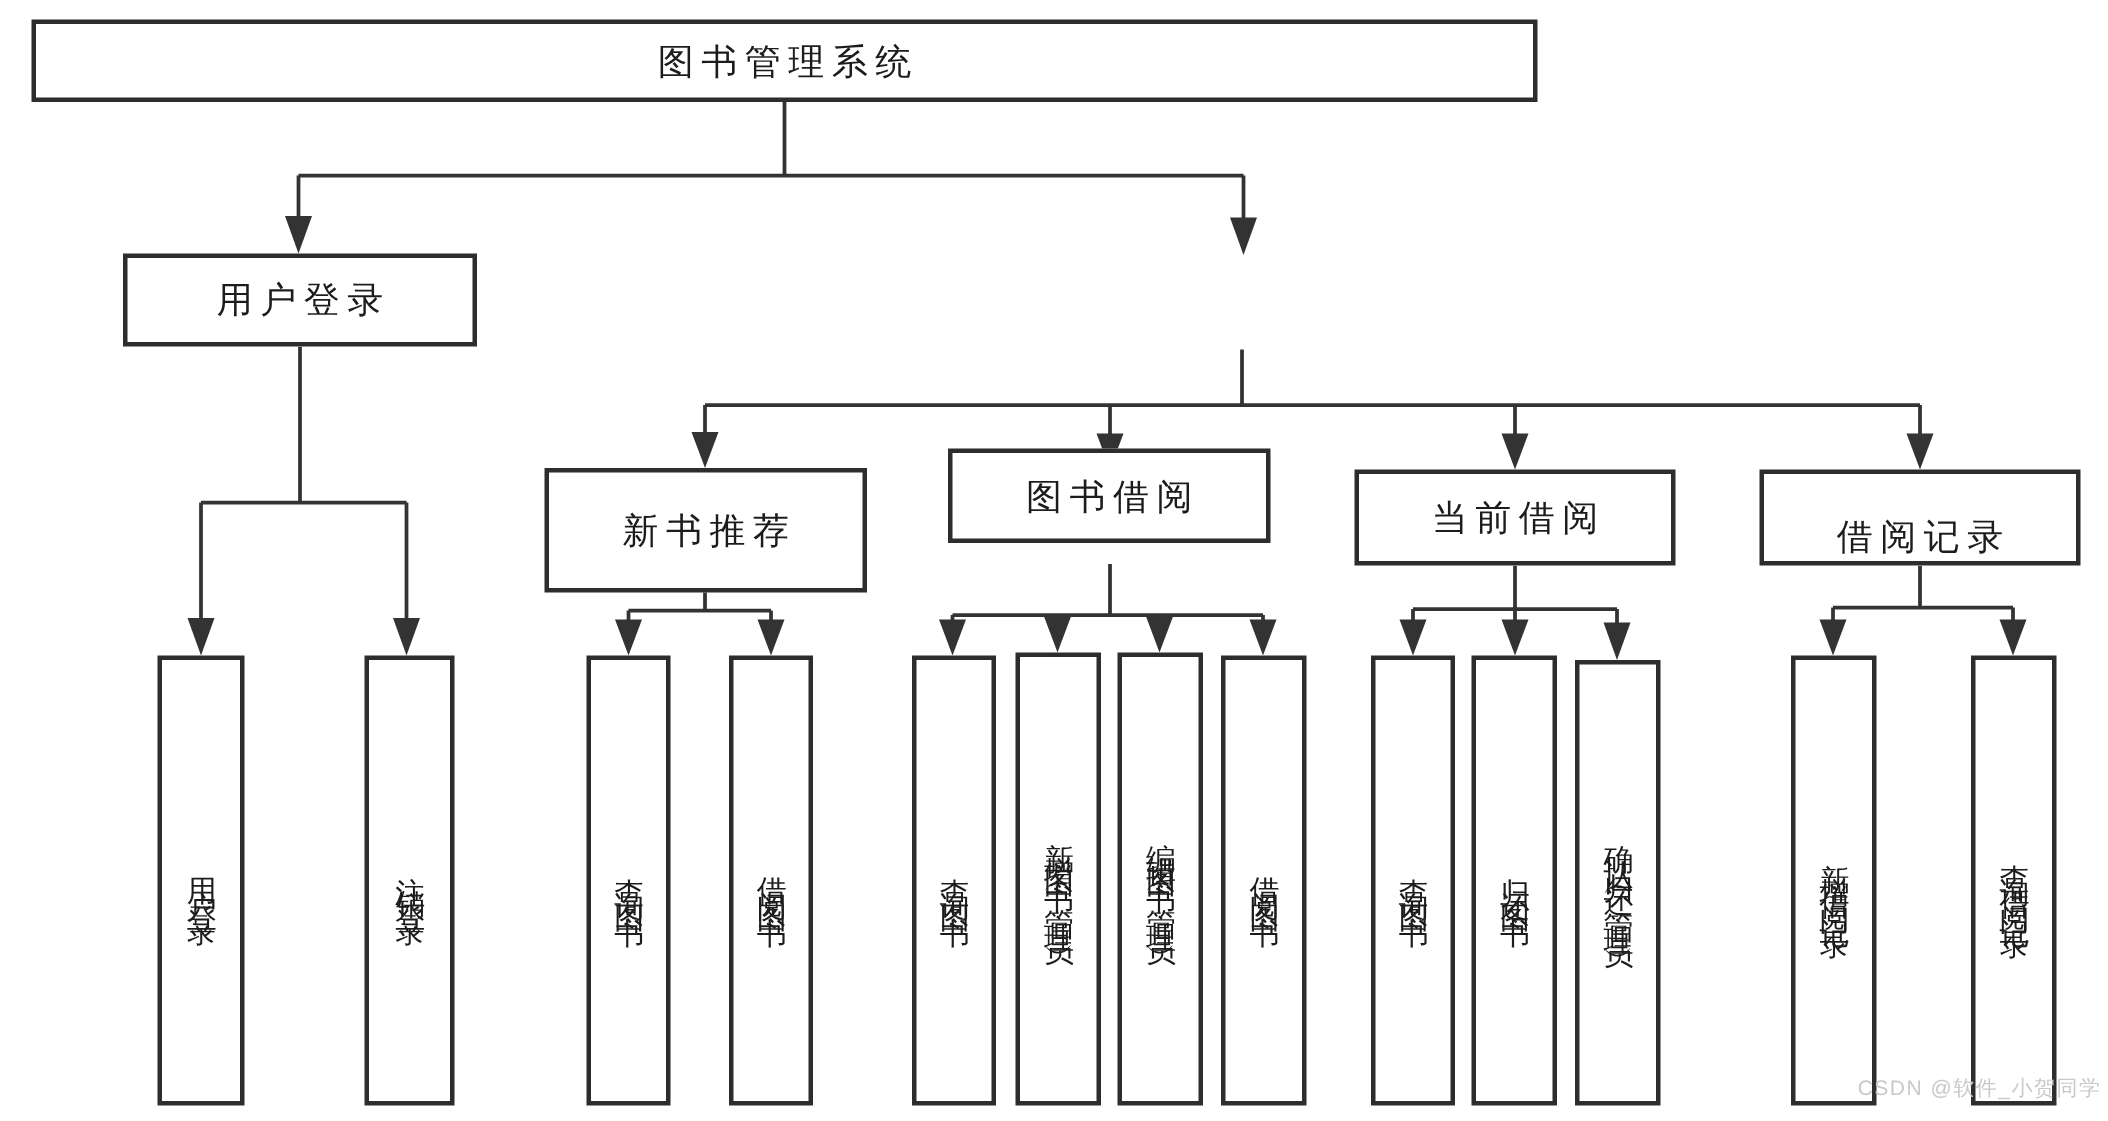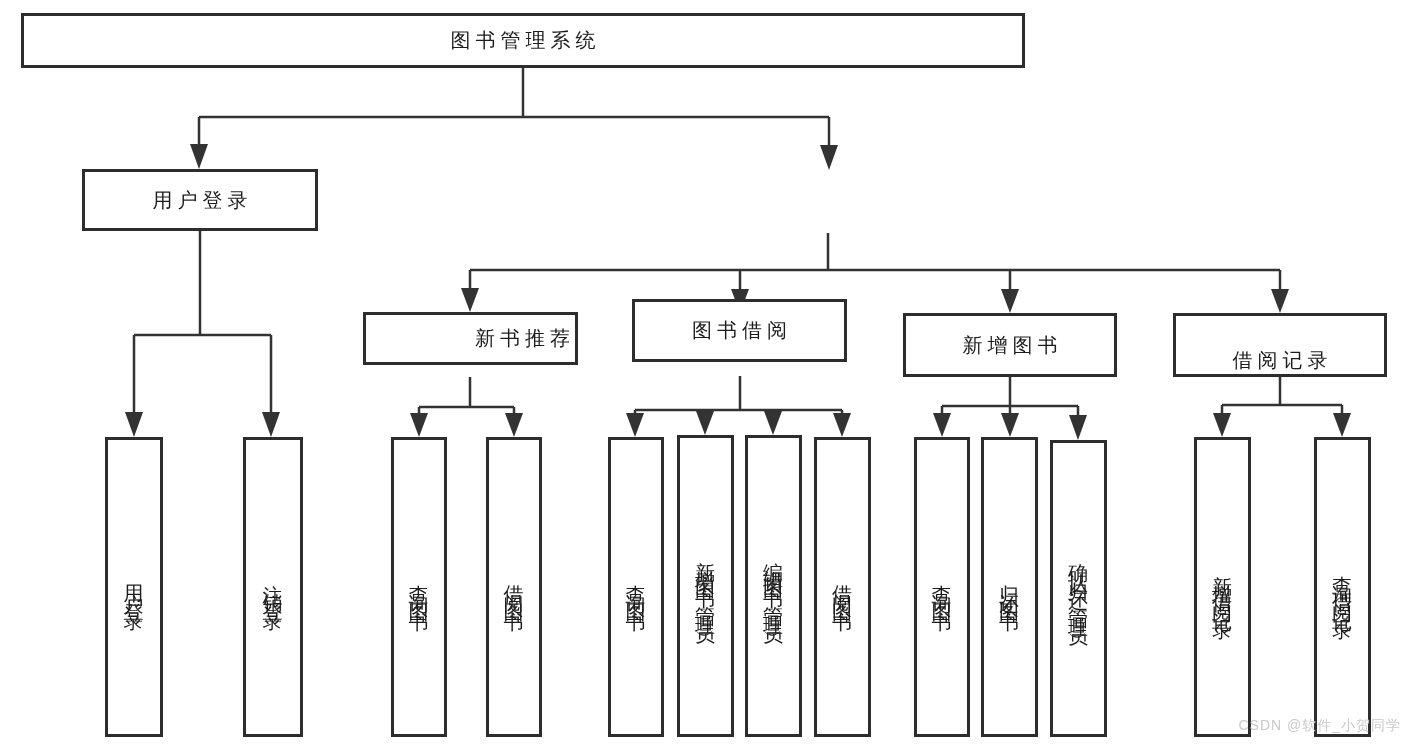--- a/index.html
+++ b/index.html
@@ -28,21 +28,21 @@
   .box {
     position: absolute;
     box-sizing: border-box;
     border: 3px solid var(--box-border);
     background: #ffffff;
     display: flex;
     align-items: center;
     justify-content: center;
   }
   .hbox .label {
-    font-size: 20px;
+    font-size: 24px;
     letter-spacing: 5px;
     text-indent: 5px;
     white-space: nowrap;
   }
   .vbox .label {
     writing-mode: vertical-rl;
     text-orientation: mixed;
     font-size: 20px;
     letter-spacing: 9px;
     line-height: 1;
@@ -104,28 +104,28 @@
   </svg>
 
   <div class="box hbox" style="left:21px; top:13px; width:1004px; height:55px;">
     <span class="label">图书管理系统</span>
   </div>
 
   <div class="box hbox" style="left:82px; top:169px; width:236px; height:62px;">
     <span class="label">用户登录</span>
   </div>
 
-  <div class="box hbox" style="left:363px; top:312px; width:215px; height:53px;justify-content:flex-end;">
+  <div class="box hbox" style="left:363px; top:312px; width:215px; height:83px;">
     <span class="label">新书推荐</span>
   </div>
   <div class="box hbox" style="left:632px; top:299px; width:215px; height:63px;">
     <span class="label">图书借阅</span>
   </div>
   <div class="box hbox" style="left:903px; top:313px; width:214px; height:64px;">
-    <span class="label">新增图书</span>
+    <span class="label">当前借阅</span>
   </div>
   <div class="box hbox" style="left:1173px; top:313px; width:214px; height:64px;align-items:flex-end;">
     <span class="label">借阅记录</span>
   </div>
 
   <div class="box vbox" style="left:105px; top:437px; width:58px; height:300px;">
     <span class="label">用户登录</span>
   </div>
   <div class="box vbox" style="left:243px; top:437px; width:60px; height:300px;">
     <span class="label">注销登录</span>

